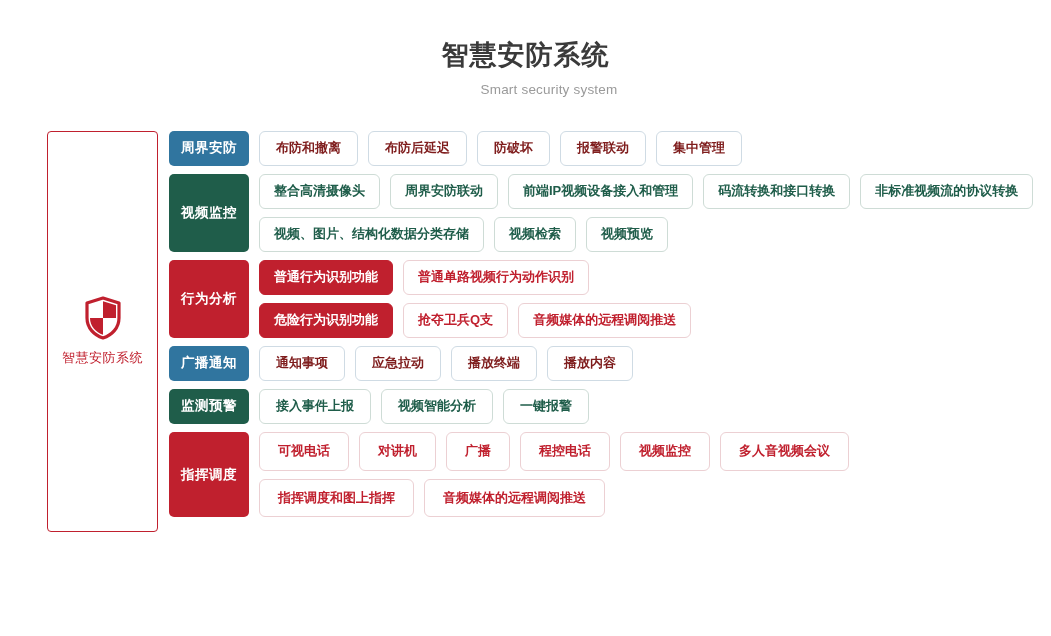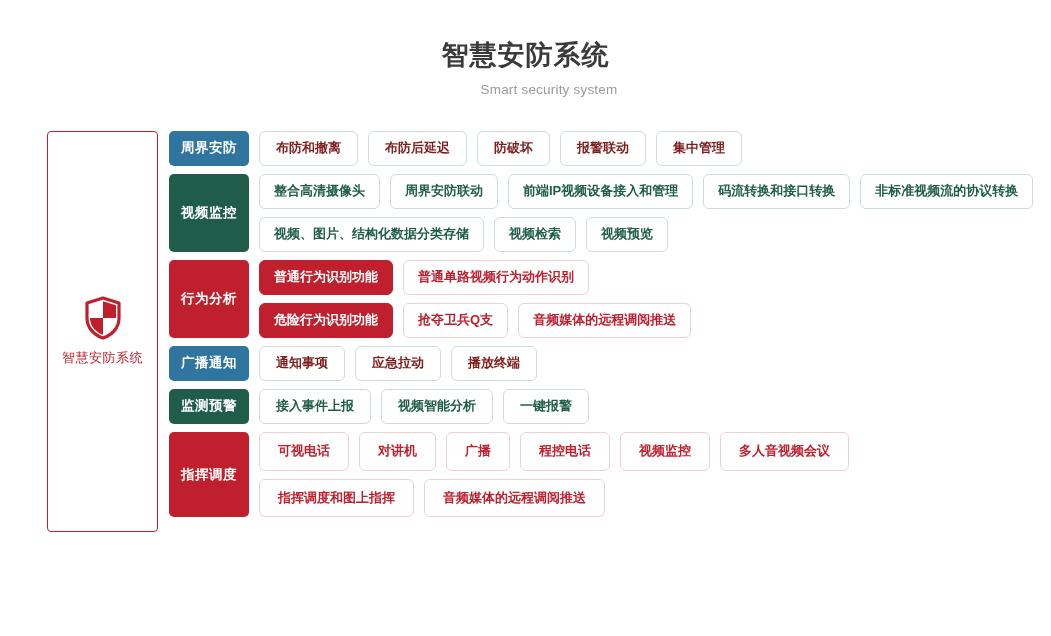--- a/index.html
+++ b/index.html
@@ -217,20 +217,21 @@
       </div>
     </div>
 
     <div class="cat-row" data-cat="bro">
       <div class="cat-label blue">广播通知</div>
       <div class="cat-rows">
         <div class="item-row">
           <div class="item blue">通知事项</div>
           <div class="item blue">应急拉动</div>
           <div class="item blue">播放终端</div>
+          <div class="item blue">播放内容</div>
         </div>
       </div>
     </div>
 
     <div class="cat-row" data-cat="mon">
       <div class="cat-label green">监测预警</div>
       <div class="cat-rows">
         <div class="item-row">
           <div class="item green">接入事件上报</div>
           <div class="item green">视频智能分析</div>

